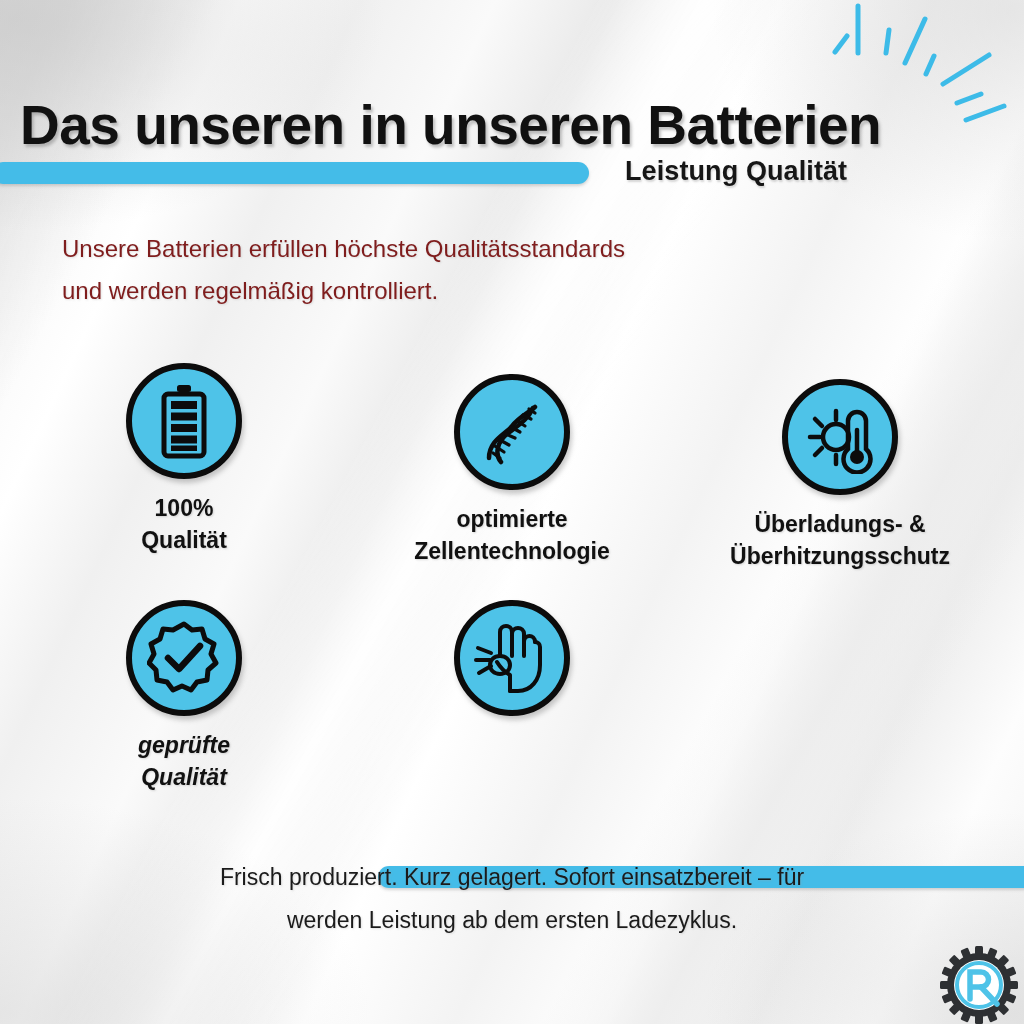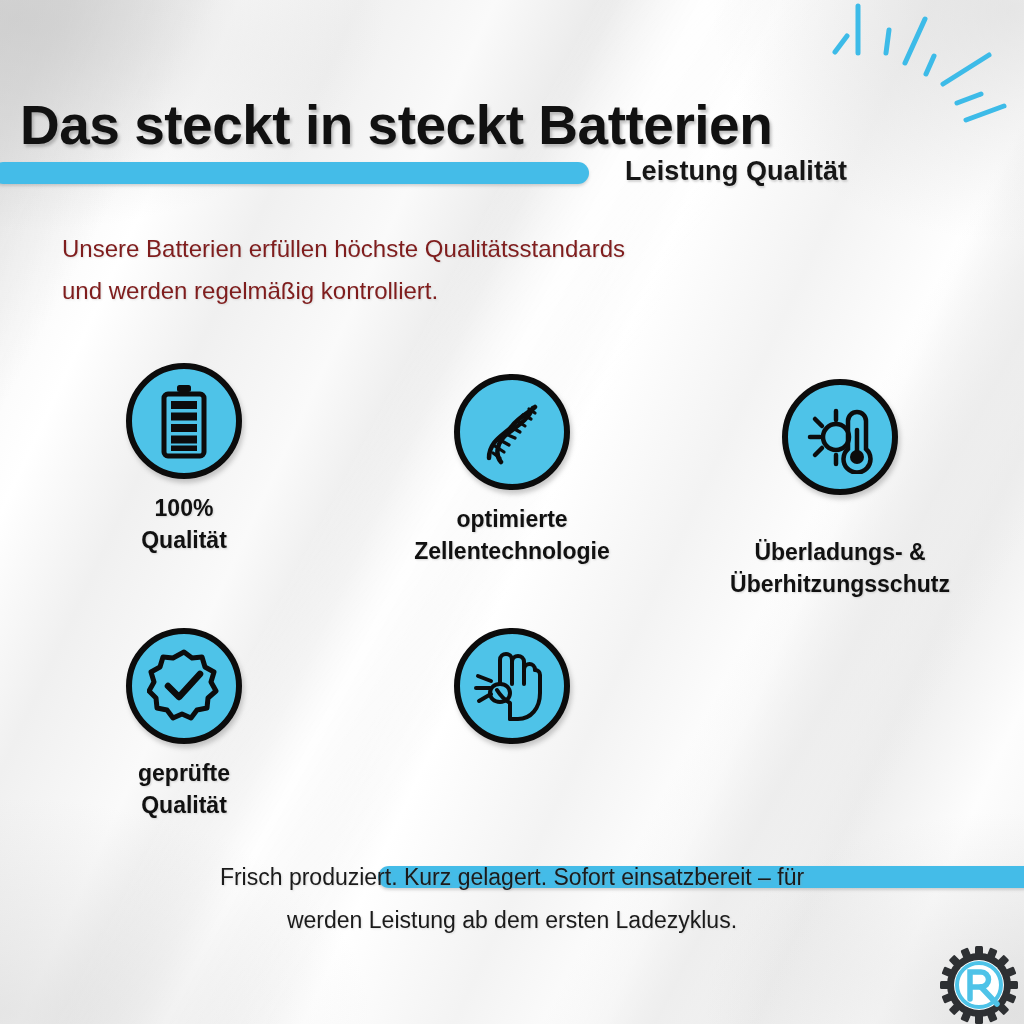--- a/index.html
+++ b/index.html
@@ -158,24 +158,24 @@
     font-weight: 700;
     color: #111111;
     text-shadow: 1px 1px 2px rgba(150,150,150,0.35);
     white-space: nowrap;
   }
   .cap span { display: block; }
 
   
   .cell-c1 { padding-top: 11px; align-items: center; }
   .cell-c2 { padding-top: 22px; }
-  .cell-c3 { padding-top: 27px; gap: 28px; }
+  .cell-c3 { padding-top: 27px; }
 
   .row2 { margin-top: 28px; }
-  .row2 .cell-c1 { padding-top: 0px; }
+  .row2 .cell-c1 { padding-top: 0px; font-style: italic; }
   .row2 .cell-c2 { padding-top: 0px; }
   .row2 .cell-c3 { padding-top: 0px; }
 
   
   .bar-bottom {
     position: absolute;
     left: 378px;
     top: 866px;
     width: 660px;
     height: 22px;
@@ -224,21 +224,21 @@
           <line x1="81" y1="53" x2="84" y2="30"></line>
           <line x1="100" y1="63" x2="120" y2="19"></line>
           <line x1="121" y1="74" x2="129" y2="56"></line>
           <line x1="138" y1="84" x2="184" y2="55"></line>
           <line x1="152" y1="103" x2="176" y2="94"></line>
           <line x1="161" y1="120" x2="199" y2="106"></line>
         </g>
       </svg>
     </div>
 
-    <h1 class="title">Das steckt in steckt Batterien</h1>
+    <h1 class="title">Das unseren in unseren Batterien</h1>
 
     <div class="bar-top"></div>
     <div class="brand-line">Leistung Qualität</div>
 
     <div class="intro">
       <span>Unsere Batterien erfüllen höchste Qualitätsstandards</span>
       <span>und werden regelmäßig kontrolliert.</span>
     </div>
 
     <div class="grid">

